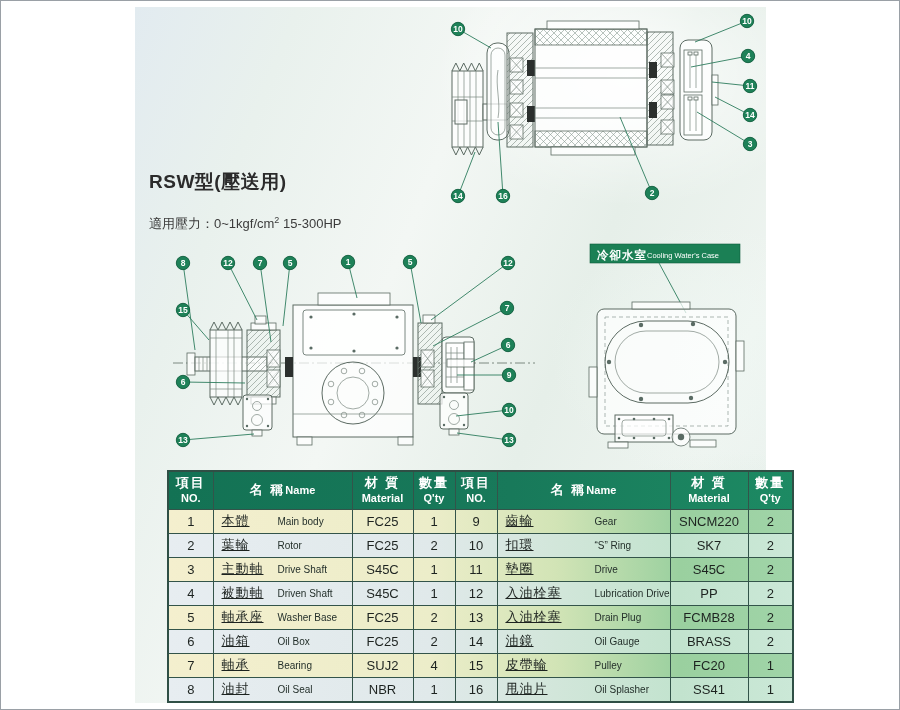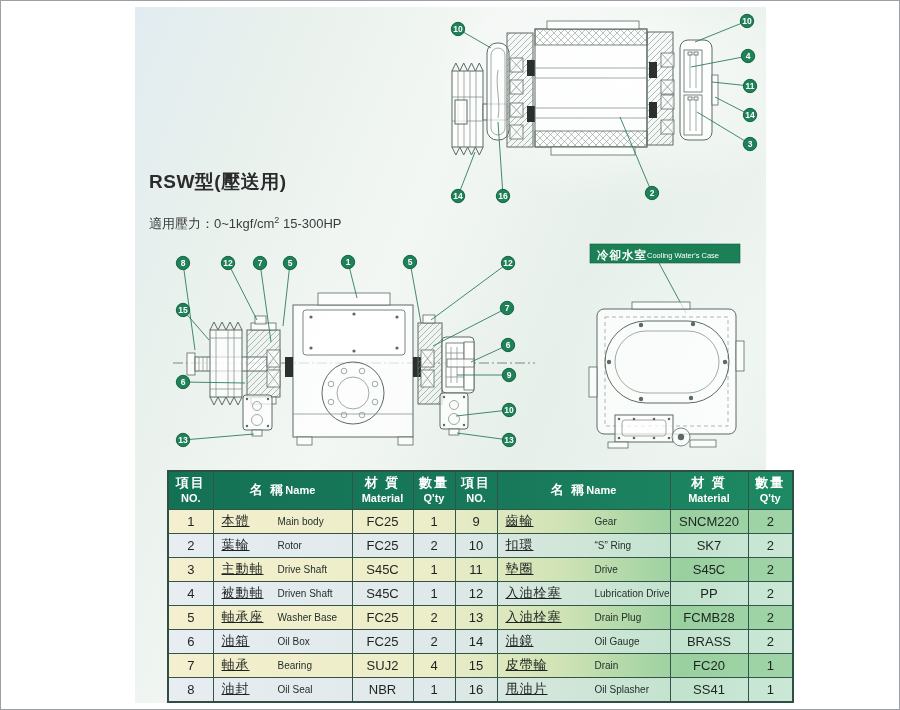--- a/index.html
+++ b/index.html
@@ -584,21 +584,21 @@
               <span class="zh">軸承</span>
               <span class="en">Bearing</span>
             </div>
           </td>
       <td class="c">SUJ2</td>
       <td class="c">4</td>
       <td class="c">15</td>
       <td class="name wide">
             <div class="pair">
               <span class="zh">皮帶輪</span>
-              <span class="en">Drain</span>
+              <span class="en">Pulley</span>
             </div>
           </td>
       <td class="c">FC20</td>
       <td class="c">1</td>
     </tr>
     <tr class="even">
       <td class="c">8</td>
       <td class="name">
             <div class="pair">
               <span class="zh">油封</span>

